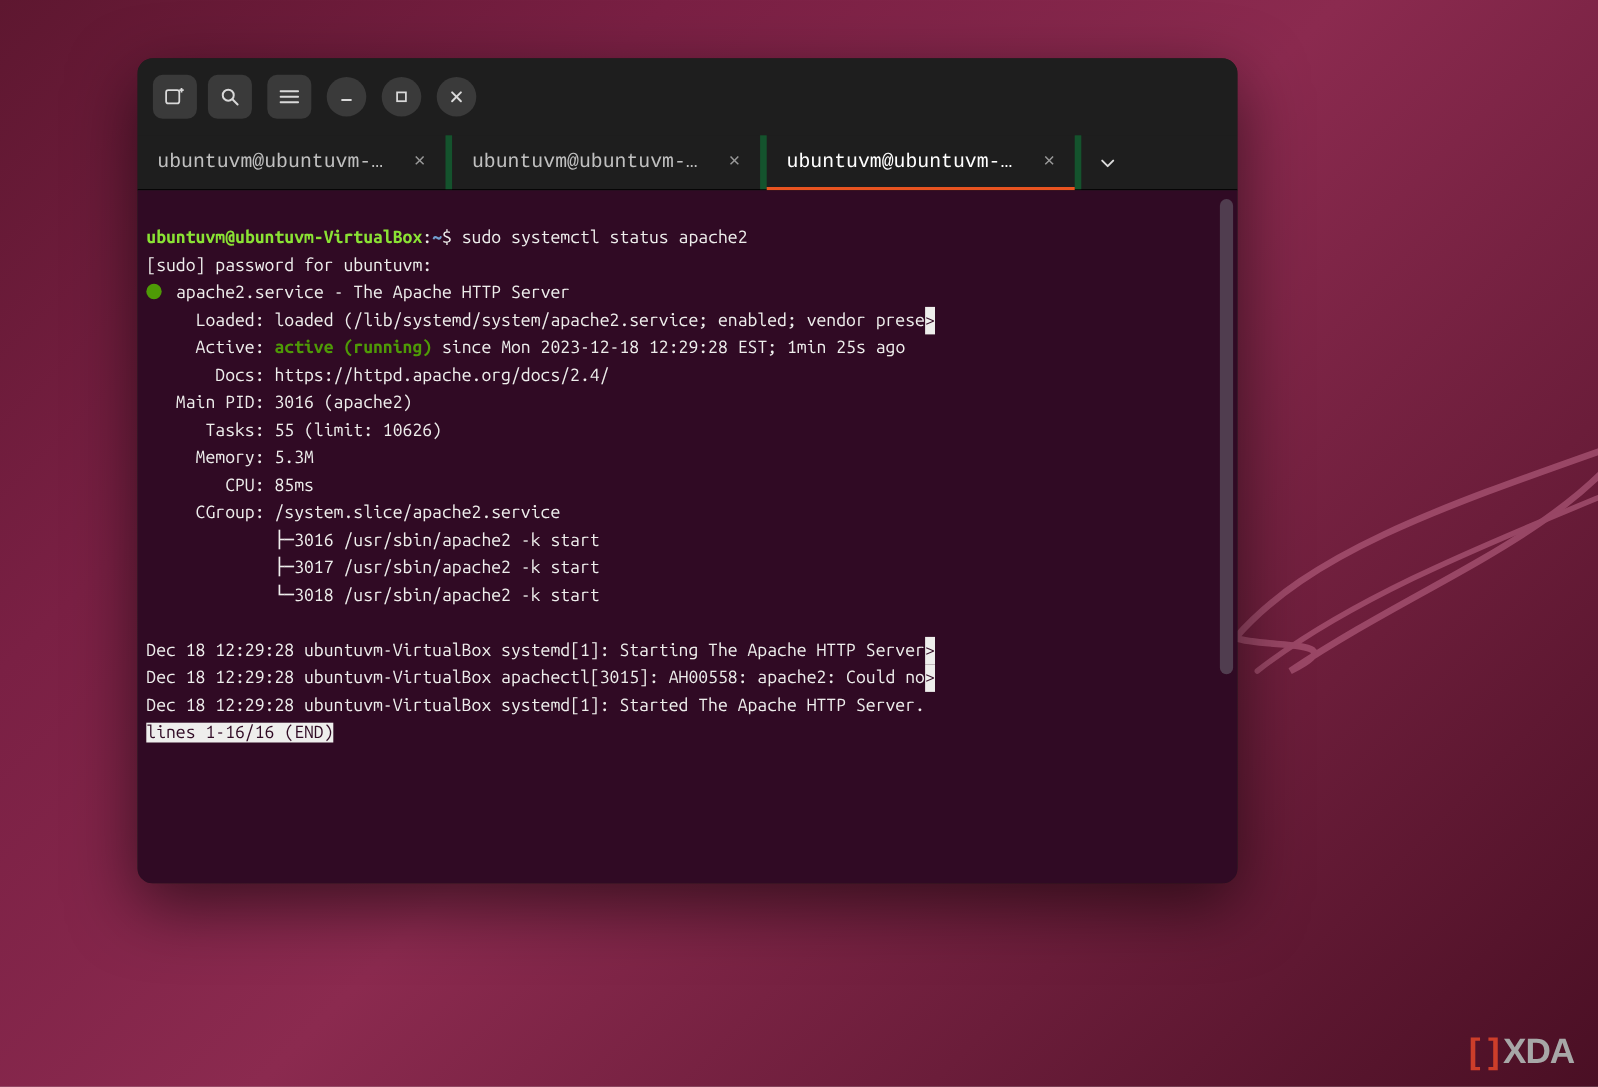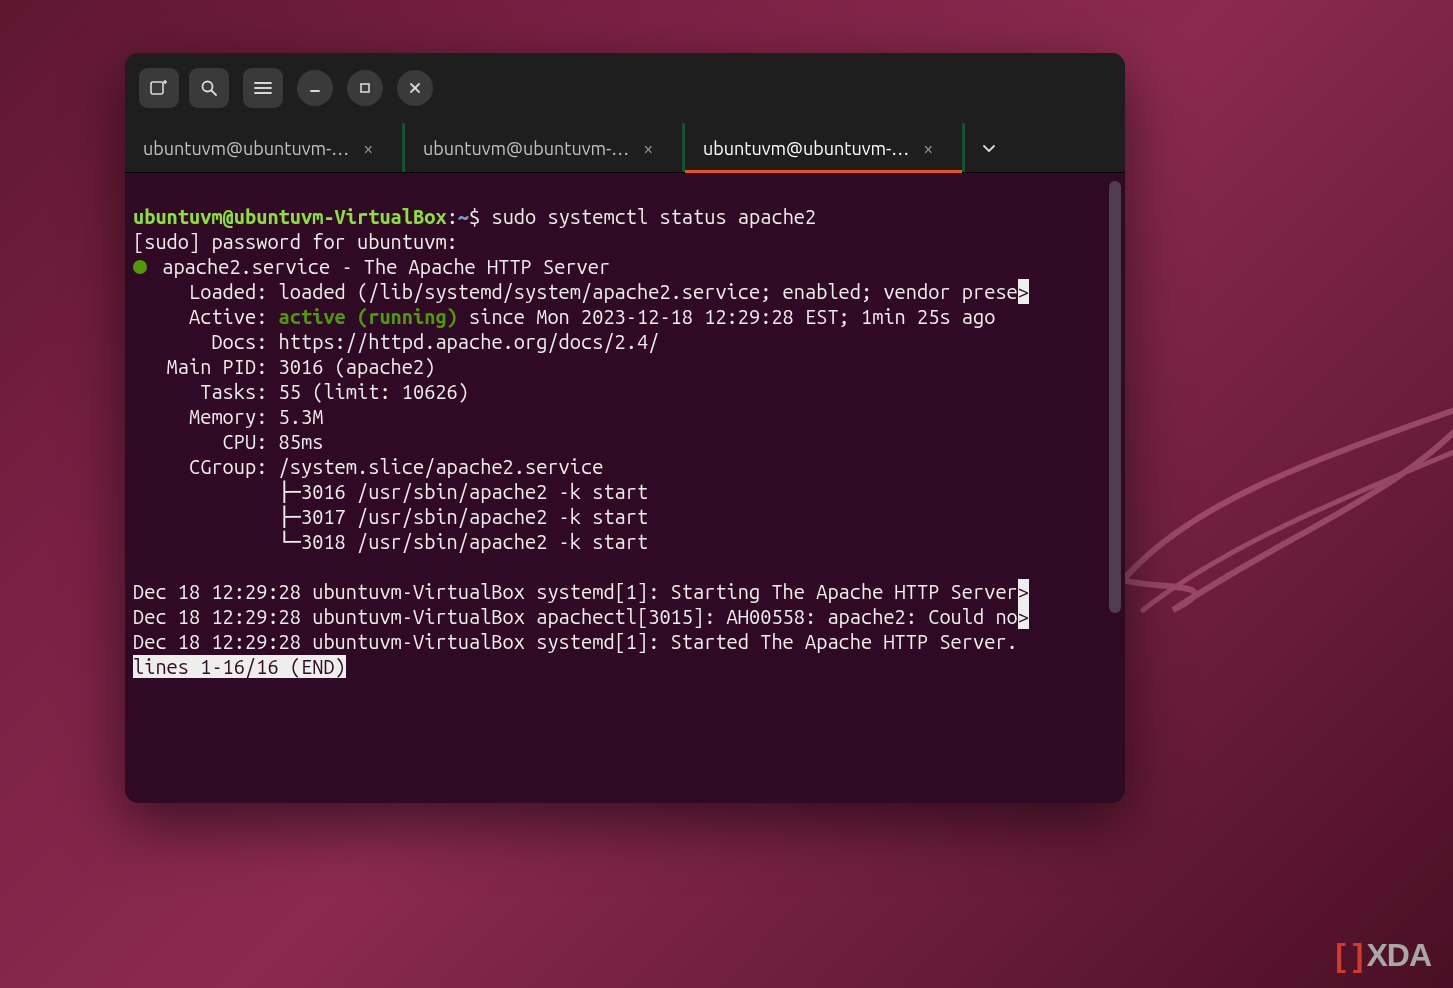--- a/index.html
+++ b/index.html
@@ -27,32 +27,32 @@
   }
   .tb-btn.round { border-radius:50%; width:36px; height:36px; background:#3a3a3a; }
   .tb-spacer { flex:1; text-align:center; }
   .win-title { color:#e8e8e8; font-size:19px; font-weight:600; letter-spacing:.2px; }
   .tb-right { display:flex; gap:14px; align-items:center; }
 
   .tabbar {
     height:50px; background:#1e1e1e; display:flex; align-items:stretch; border-bottom:1px solid #000;
   }
   .tab {
-    display:flex; align-items:center; gap:14px; padding:0 18px; min-width:280px; color:#c0c0c0; font-size:18px;
-    border-right:3px solid #14532d; cursor:pointer; position:relative;
+    display:flex; align-items:center; gap:28px; padding:0 18px; min-width:280px; color:#c0c0c0; font-size:18px;
+    border-right:6px solid #14532d; cursor:pointer; position:relative;font-family:Liberation Mono, monospace;
   }
   .tab.active { color:#fff; }
   .tab.active::after { content:""; position:absolute; left:0; right:0; bottom:-1px; height:3px; background:#e95420; }
   .tab .close { color:#9a9a9a; font-size:18px; cursor:pointer; }
   .tab-overflow { width:48px; display:flex; align-items:center; justify-content:center; color:#c7c7c7; cursor:pointer; }
 
   .termwrap { flex:1; background:#300a24; position:relative; }
   .term {
     position:absolute; inset:0; padding:6px 8px 8px 8px; overflow:hidden;
-    font-family: "Ubuntu Mono","DejaVu Sans Mono","Menlo",monospace; font-size:20px; line-height:25px;
+    font-family: "Ubuntu Mono","DejaVu Sans Mono","Menlo",monospace; font-size:16px; line-height:25px;
     color:#eeeeec; white-space:pre;
   }
   .scrollbar { position:absolute; right:4px; top:8px; bottom:190px; width:12px; background:#6b6873; border-radius:6px; opacity:.55; }
 
   .prompt-user { color:#8ae234; font-weight:bold; }
   .prompt-host { color:#8ae234; font-weight:bold; }
   .prompt-colon{ color:#eeeeec; }
   .prompt-path { color:#729fcf; font-weight:bold; }
   .prompt-dollar{ color:#eeeeec; }
   .green { color:#4e9a06; font-weight:bold; }

